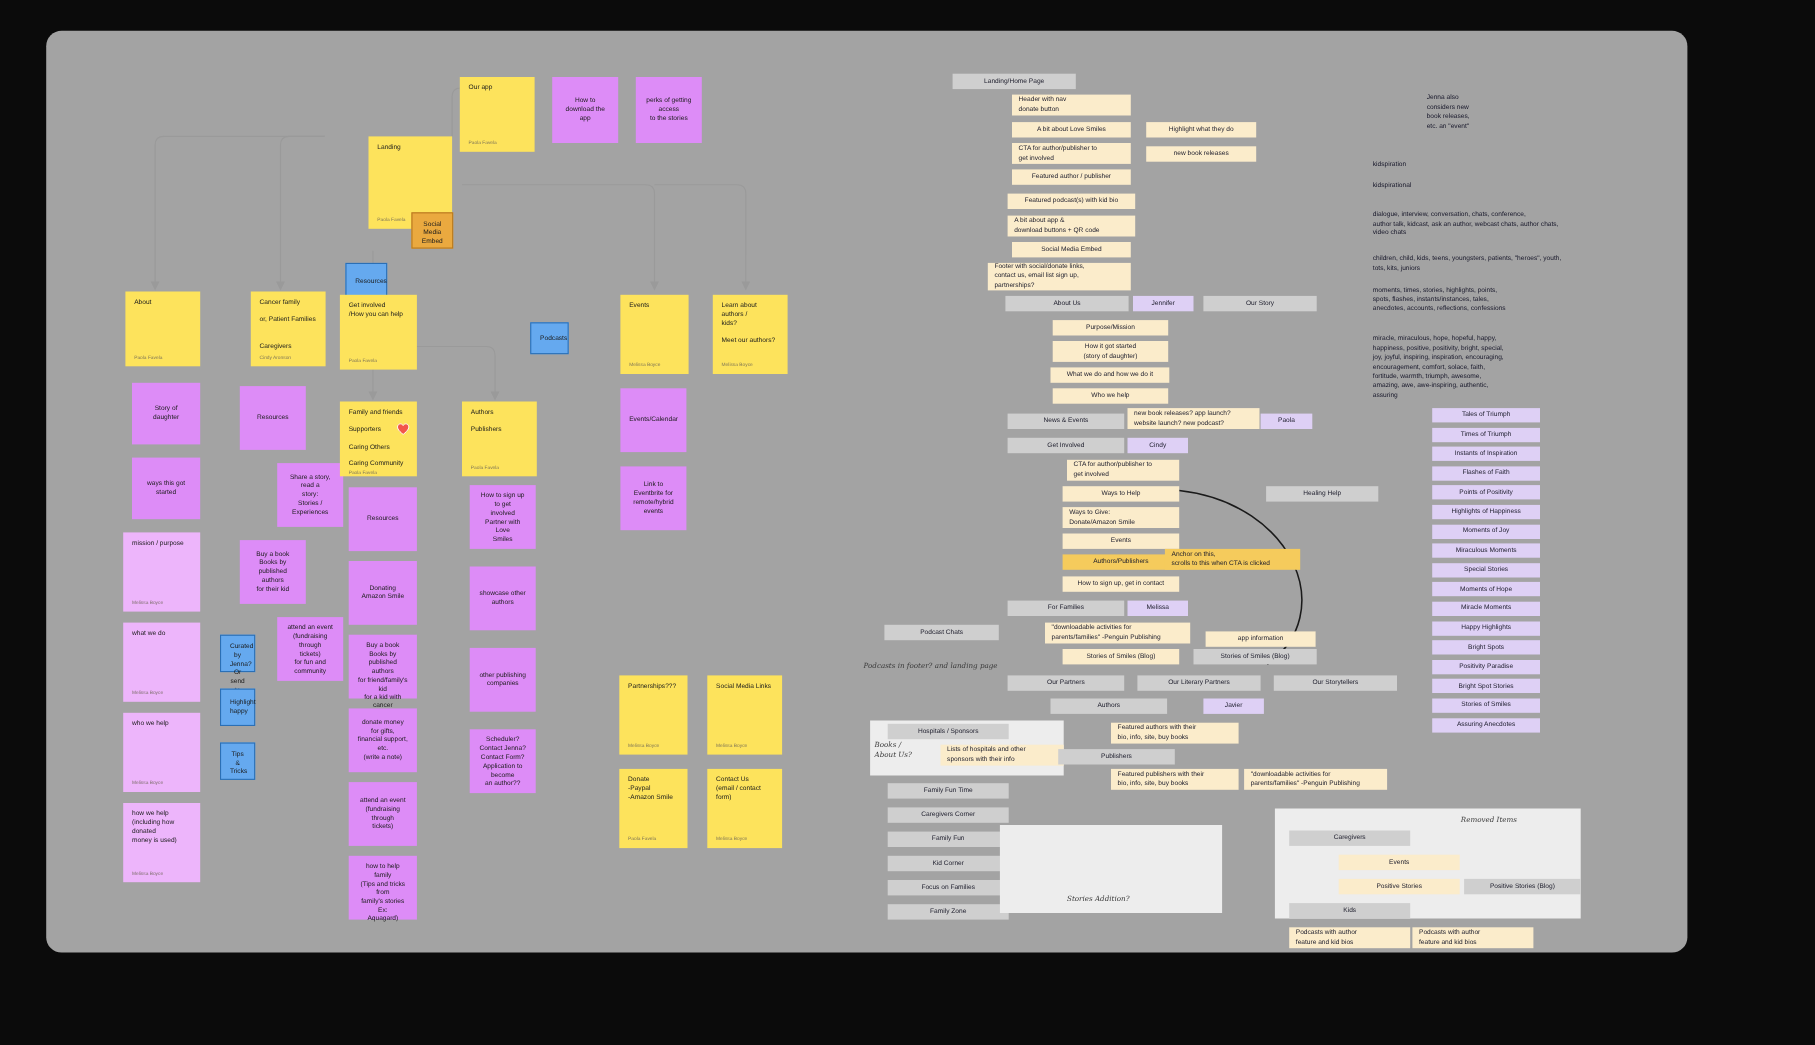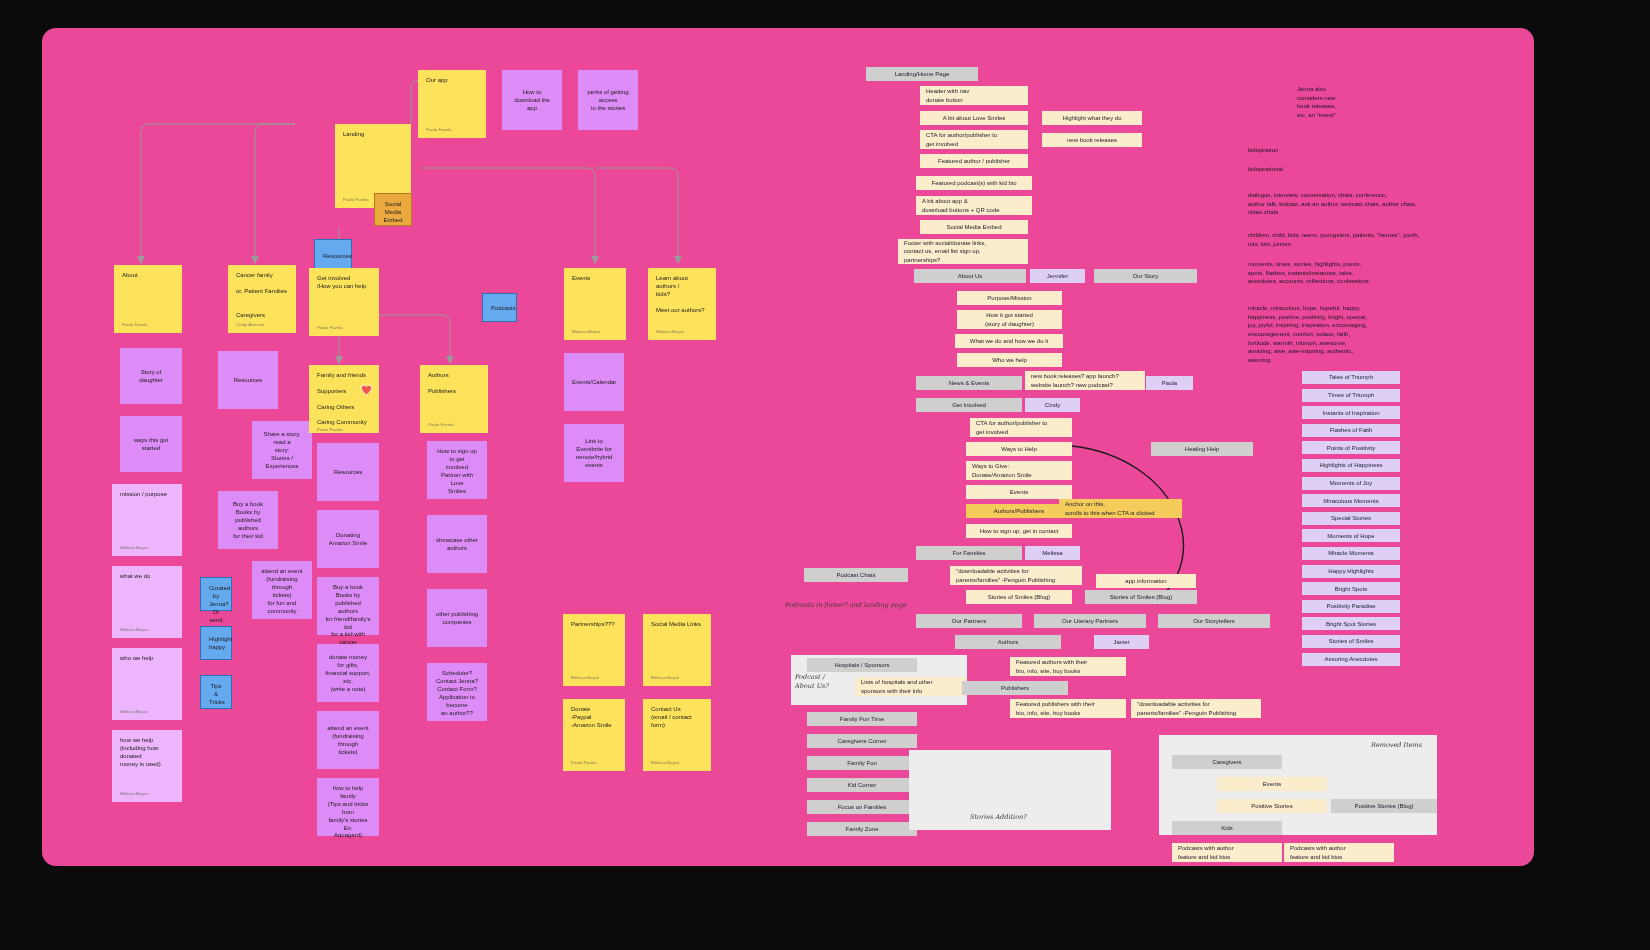--- a/index.html
+++ b/index.html
@@ -10,21 +10,21 @@
     overflow: hidden;
   }
   #app {
     position: absolute; inset: 0;
     background: #0b0b0b;
   }
   #canvas {
     position: absolute;
     left: 42px; top: 28px;
     width: 1492px; height: 838px;
-    background: #ec4899;
+    background: #a3a3a3;
     border-radius: 14px;
     overflow: hidden;
   }
   
   .node {
     position: absolute;
     display: flex;
     flex-direction: column;
     line-height: 1.32;
     white-space: pre-line;
@@ -419,21 +419,21 @@
 
   <div class="chip gray" style="left:874px;top:586px;width:106px;height:14px;"><span>Our Partners</span></div>
   <div class="chip gray" style="left:992px;top:586px;width:112px;height:14px;"><span>Our Literary Partners</span></div>
   <div class="chip gray" style="left:1116px;top:586px;width:112px;height:14px;"><span>Our Storytellers</span></div>
 
   <div class="chip gray" style="left:913px;top:607px;width:106px;height:14px;"><span>Authors</span></div>
   <div class="chip violet" style="left:1052px;top:607px;width:55px;height:14px;"><span>Javier</span></div>
 
   <div class="panel" style="left:749px;top:627px;width:176px;height:50px;"></div>
   <div class="chip gray" style="left:765px;top:630px;width:110px;height:14px;"><span>Hospitals / Sponsors</span></div>
-  <div class="hand" style="left:753px;top:645px;">Podcast /
+  <div class="hand" style="left:753px;top:645px;">Books /
 About Us?</div>
   <div class="chip cream left" style="left:813px;top:649px;width:112px;height:19px;"><span>Lists of hospitals and other
 sponsors with their info</span></div>
 
   <div class="chip cream left" style="left:968px;top:629px;width:116px;height:19px;"><span>Featured authors with their
 bio, info, site, buy books</span></div>
   <div class="chip gray" style="left:920px;top:653px;width:106px;height:14px;"><span>Publishers</span></div>
   <div class="chip cream left" style="left:968px;top:671px;width:116px;height:19px;"><span>Featured publishers with their
 bio, info, site, buy books</span></div>
   <div class="chip cream left" style="left:1089px;top:671px;width:130px;height:19px;"><span>"downloadable activities for
@@ -443,21 +443,21 @@
   <div class="chip gray" style="left:765px;top:706px;width:110px;height:14px;"><span>Caregivers Corner</span></div>
   <div class="chip gray" style="left:765px;top:728px;width:110px;height:14px;"><span>Family Fun</span></div>
   <div class="chip gray" style="left:765px;top:750px;width:110px;height:14px;"><span>Kid Corner</span></div>
   <div class="chip gray" style="left:765px;top:772px;width:110px;height:14px;"><span>Focus on Families</span></div>
   <div class="chip gray" style="left:765px;top:794px;width:110px;height:14px;"><span>Family Zone</span></div>
 
   <div class="panel" style="left:867px;top:722px;width:202px;height:80px;"></div>
   <div class="hand" style="left:928px;top:785px;">Stories Addition?</div>
 
   <div class="panel" style="left:1117px;top:707px;width:278px;height:100px;"></div>
-  <div class="hand" style="left:1329px;top:713px;text-align:right;">Removed Items</div>
+  <div class="hand" style="left:1286px;top:713px;text-align:right;">Removed Items</div>
   <div class="chip gray" style="left:1130px;top:727px;width:110px;height:14px;"><span>Caregivers</span></div>
   <div class="chip cream" style="left:1175px;top:749px;width:110px;height:14px;"><span>Events</span></div>
   <div class="chip cream" style="left:1175px;top:771px;width:110px;height:14px;"><span>Positive Stories</span></div>
   <div class="chip gray" style="left:1289px;top:771px;width:106px;height:14px;"><span>Positive Stories (Blog)</span></div>
   <div class="chip gray" style="left:1130px;top:793px;width:110px;height:14px;"><span>Kids</span></div>
   <div class="chip cream left" style="left:1130px;top:815px;width:110px;height:19px;"><span>Podcasts with author
 feature and kid bios</span></div>
   <div class="chip cream left" style="left:1242px;top:815px;width:110px;height:19px;"><span>Podcasts with author
 feature and kid bios</span></div>
 

